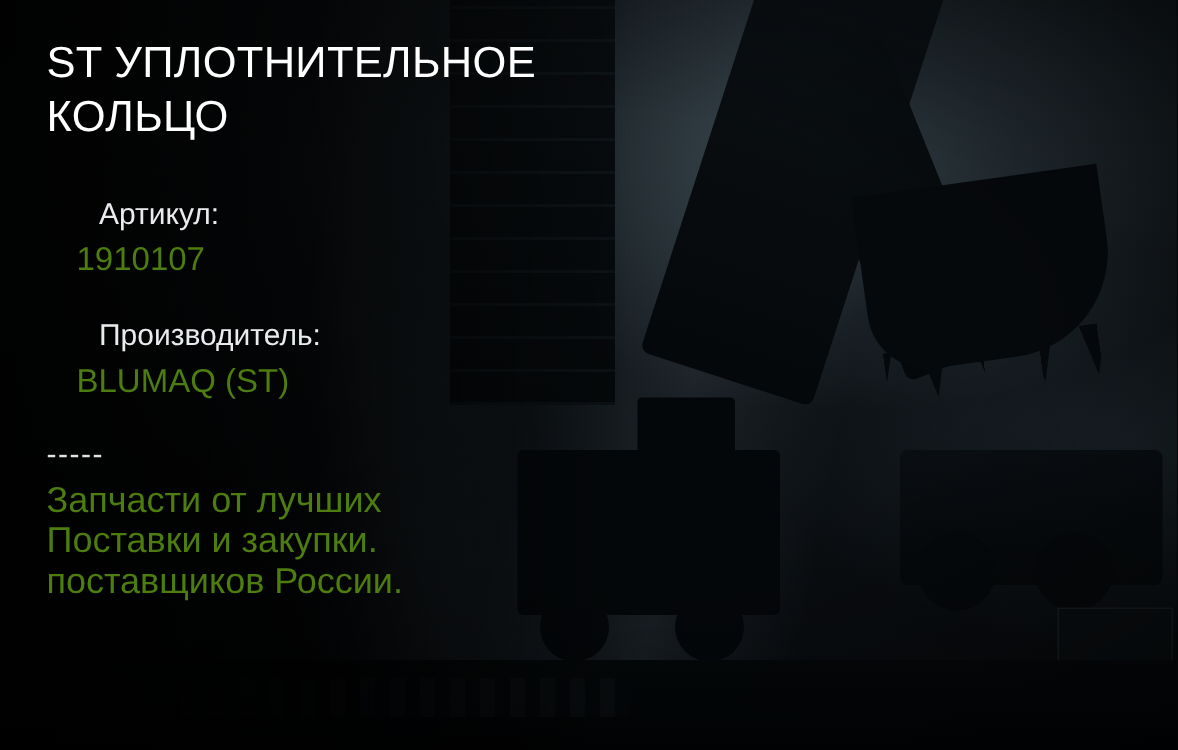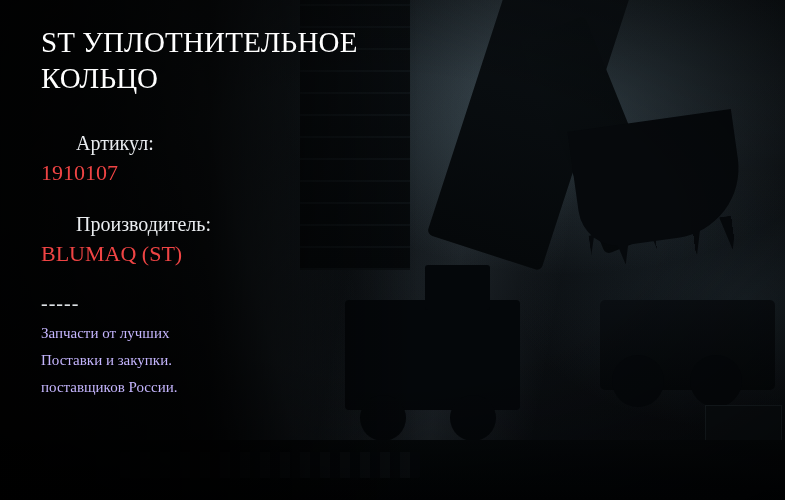--- a/index.html
+++ b/index.html
@@ -107,58 +107,58 @@
     background: radial-gradient(ellipse 95% 85% at 50% 45%, rgba(0,0,0,0) 35%, rgba(0,0,0,0.72) 100%);
   }
   .left-scrim {
     position: absolute; left: 0; top: 0; width: 420px; height: 500px;
     background: linear-gradient(90deg, rgba(0,0,0,0.92) 0%, rgba(0,0,0,0.82) 50%, rgba(0,0,0,0.0) 100%);
   }
 
   
   .content {
     position: absolute;
-    left: 41px;
+    left: 31px;
     top: 24px;
     width: 430px;
     color: #ffffff;
-    font-family: Liberation Serif, serif;
   }
   .title {
     font-size: 29px;
     line-height: 36px;
     font-weight: 400;
     letter-spacing: 0.2px;
     margin: 0 0 34px 0;
     color: #ffffff;
   }
   .field { margin-bottom: 24px; }
   .field-label {
     font-size: 20px;
     line-height: 26px;
     color: #e9ecef;
     margin-bottom: 3px;
     margin-left: 35px;
   }
   .field-value {
     font-size: 22px;
     line-height: 28px;
-    color: #ef4444;
+    color: #4d7c0f;
+    margin-left: 20px;
   }
   .divider {
     font-size: 20px;
     line-height: 22px;
     color: #dfe3e6;
     letter-spacing: 1px;
     margin: 16px 0 6px 0;
   }
   .promo {
-    font-size: 15px;
+    font-size: 24px;
     line-height: 27px;
-    color: #c4b5fd;
+    color: #4d7c0f;
   }
   .promo div { white-space: nowrap; }
 </style>
 </head>
 <body>
 
 <div class="card">
 
   <div class="bg"></div>
   <div class="bg-haze"></div>

